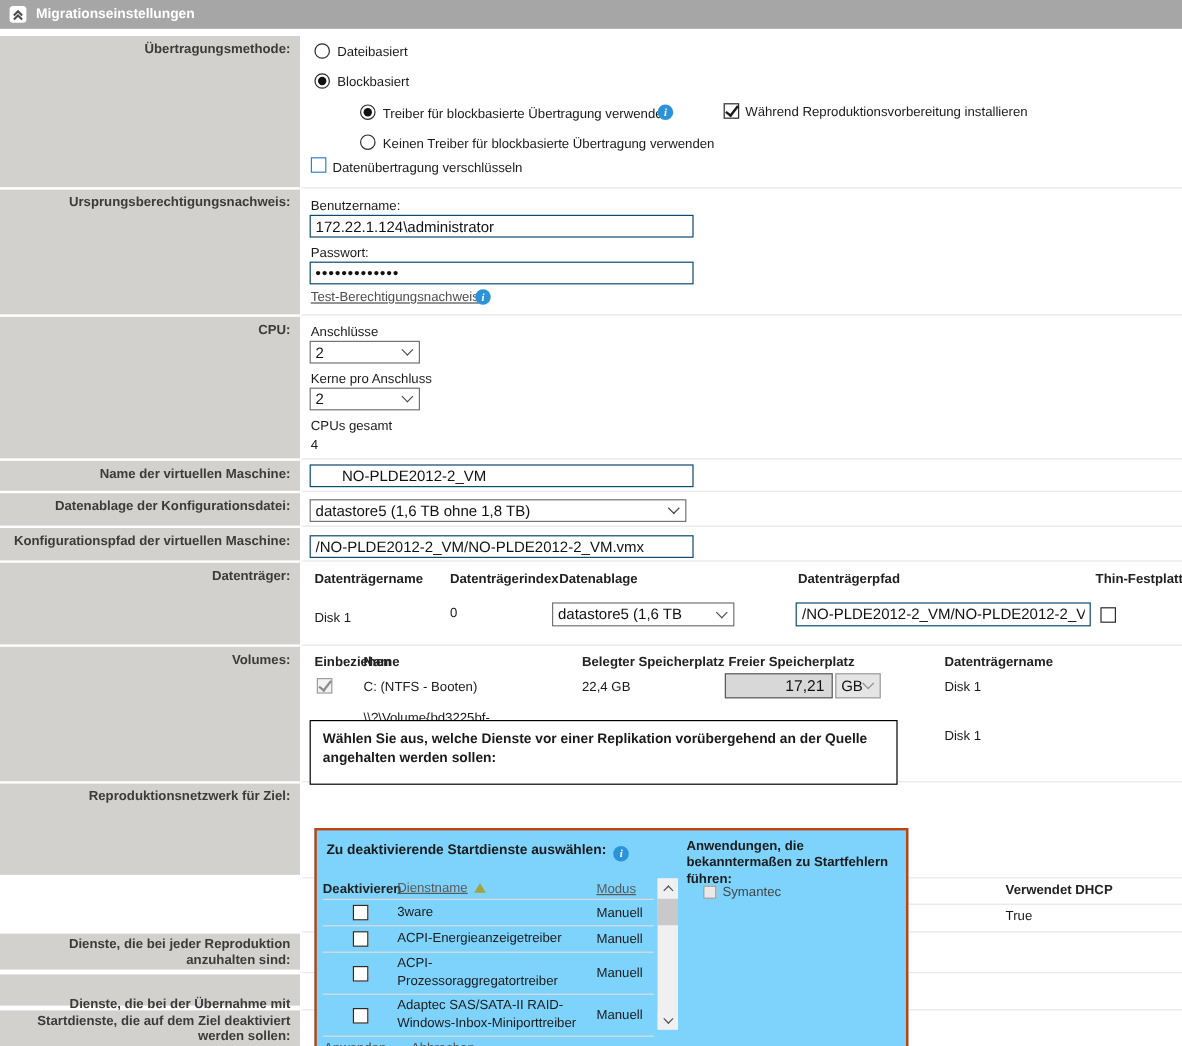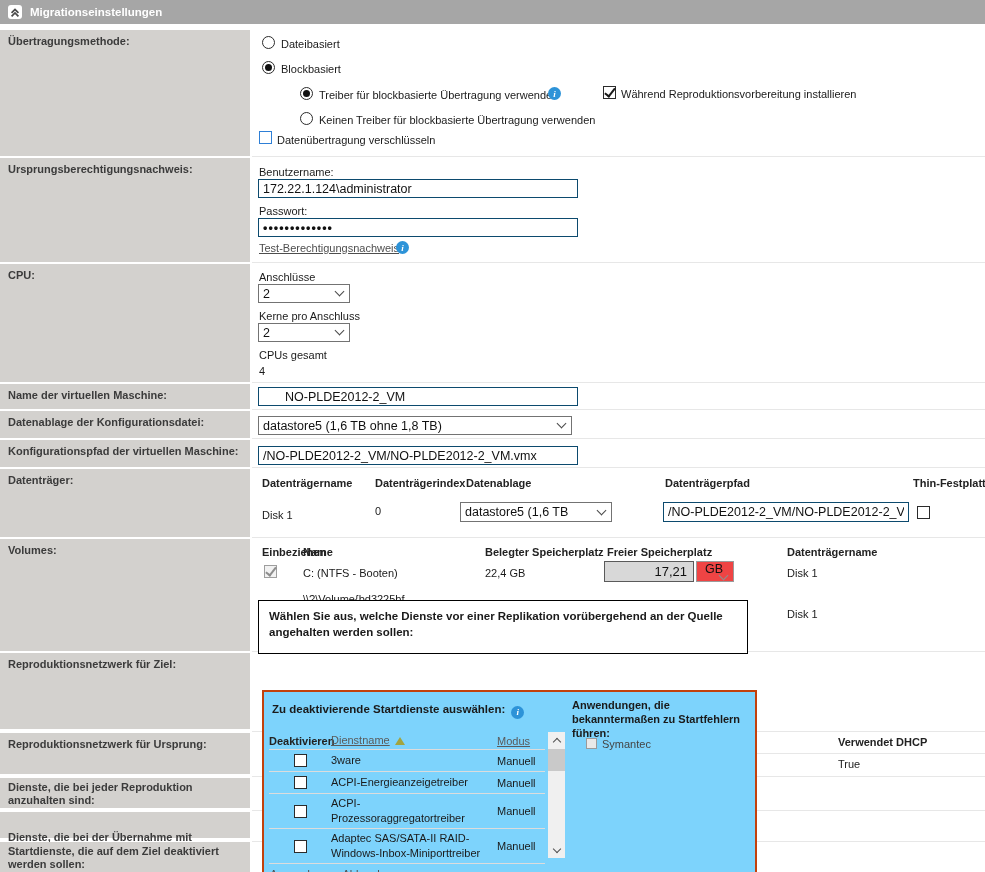--- a/index.html
+++ b/index.html
@@ -9,37 +9,37 @@
 
   
   .titlebar { position:absolute; left:0; top:0; width:985px; height:24px; background:#a6a6a6;
               display:flex; align-items:center; padding-left:8px; gap:8px; z-index:2; }
   .titlebar .ttl { color:#fff; font-weight:bold; font-size:11.5px; }
   .collapse-btn { width:14px; height:14px; background:#fff; border-radius:3px;
                   display:flex; align-items:center; justify-content:center; cursor:pointer; }
 
   
   .lbl-cell { position:absolute; left:0; width:250px; background:#d3d1ce; padding:5px 8px 0 8px;
-              font-weight:bold; color:#3b3b3b; font-size:11px; line-height:13px; z-index:1; }
+              font-weight:bold; color:#3b3b3b; font-size:11px; line-height:13px; z-index:1;text-align:right; }
 
   
   .hline { position:absolute; height:1px; background:#e7e7e7; left:252px; width:733px; z-index:0; }
 
   .txt { position:absolute; white-space:nowrap; color:#1a1a1a; }
   .b   { font-weight:bold; color:#222; }
 
   .input { position:absolute; border:1px solid #0c4a6e; background:#fff; color:#111;
            font-family:"Liberation Sans", sans-serif; font-size:12.5px; padding:0 4px; }
   .input.num { background:#d8d8d8; border-color:#5a5a5a; text-align:right; padding-right:6px; font-size:13px; }
 
   .select { position:absolute; border:1px solid #737373; background:#fff; display:flex;
             align-items:center; padding:0 6px 0 4px; font-size:12.5px; color:#111; cursor:default; }
   .chev { width:7px; height:7px; border-left:1.5px solid #4a4a4a; border-bottom:1.5px solid #4a4a4a;
           transform:rotate(-45deg); margin-left:auto; margin-top:-4px; flex:none; }
-  .select.gb { background:#ef4444; border-color:#9b9b9b;flex-direction:column; }
+  .select.gb { background:#e5e5e5; border-color:#9b9b9b; }
   .select.gb .chev { border-color:#8f8f8f; }
 
   .radio { position:absolute; width:13px; height:13px; border:1px solid #2b2b2b; border-radius:50%; background:#fff; }
   .radio.sel::after { content:""; position:absolute; inset:2px; border-radius:50%; background:#111; }
 
   .cb { position:absolute; width:13px; height:13px; border:1px solid #2b2b2b; background:#fff; }
   .cb.checked::after { content:""; position:absolute; left:3px; top:-1px; width:4px; height:9px;
                        border:solid #1a1a1a; border-width:0 2px 2px 0; transform:rotate(38deg); }
   .cb.blue { border-color:#2e7fd6; }
   .cb.dis  { border-color:#9e9e9e; background:#f2f2f2; }
@@ -117,21 +117,20 @@
 
   <div class="lbl-cell" style="top:30px;height:126px">Übertragungsmethode:</div>
   <div class="lbl-cell" style="top:158px;height:104px">Ursprungsberechtigungsnachweis:</div>
   <div class="lbl-cell" style="top:264px;height:118px">CPU:</div>
   <div class="lbl-cell" style="top:384px;height:25px">Name der virtuellen Maschine:</div>
   <div class="lbl-cell" style="top:411px;height:27px">Datenablage der Konfigurationsdatei:</div>
   <div class="lbl-cell" style="top:440px;height:27px">Konfigurationspfad der virtuellen Maschine:</div>
   <div class="lbl-cell" style="top:469px;height:68px">Datenträger:</div>
   <div class="lbl-cell" style="top:539px;height:112px">Volumes:</div>
   <div class="lbl-cell" style="top:653px;height:76px">Reproduktionsnetzwerk für Ziel:</div>
-  <div class="lbl-cell" style="top:733px;height:41px">Reproduktionsnetzwerk für Ursprung:</div>
   <div class="lbl-cell" style="top:778px;height:30px;padding-top:3px">Dienste, die bei jeder Reproduktion anzuhalten sind:</div>
   <div class="lbl-cell" style="top:812px;height:26px;padding-top:19px">Dienste, die bei der Übernahme mit Reproduktion anzuhalten sind:</div>
   <div class="lbl-cell" style="top:842px;height:30px;padding-top:3px">Startdienste, die auf dem Ziel deaktiviert werden sollen:</div>
 
   <span class="radio" style="left:262px;top:36px"></span>
   <span class="txt" style="left:281px;top:38px">Dateibasiert</span>
   <span class="radio sel" style="left:262px;top:61px"></span>
   <span class="txt" style="left:281px;top:63px">Blockbasiert</span>
   <span class="radio sel" style="left:300px;top:87px"></span>
   <span class="txt" style="left:319px;top:89px">Treiber für blockbasierte Übertragung verwenden</span>

